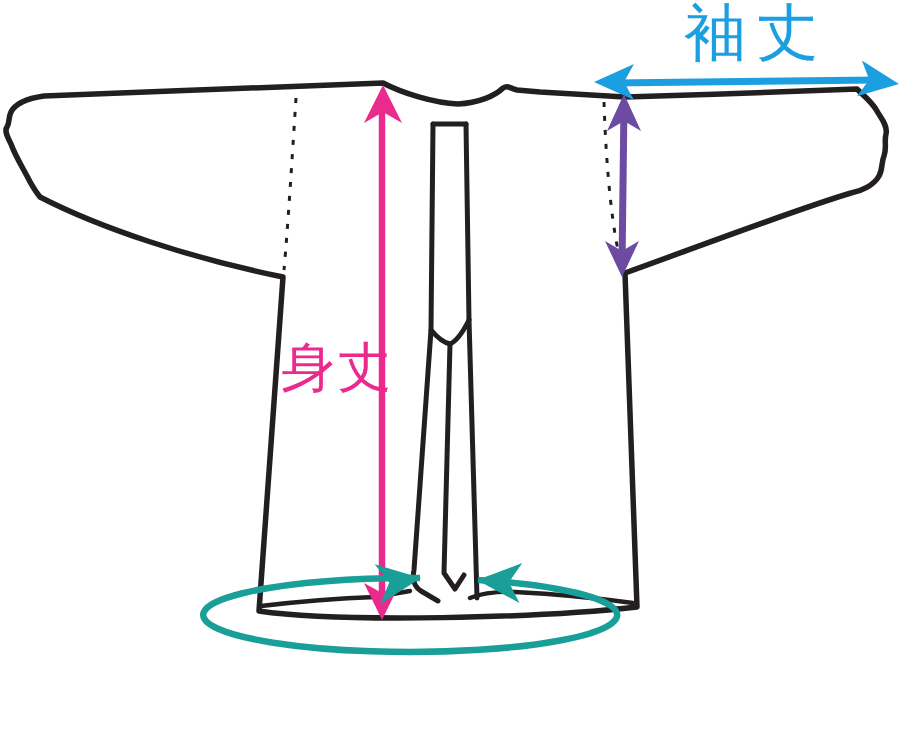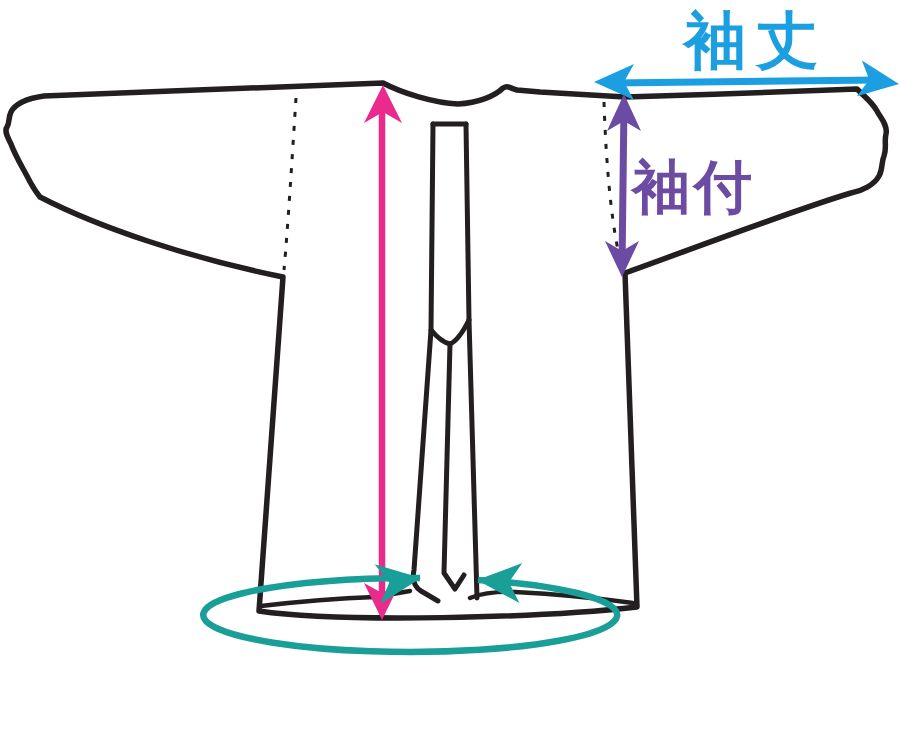--- a/index.html
+++ b/index.html
@@ -6,25 +6,24 @@
   #stage{
     position:relative;
     width:900px;height:754px;
     background:#ffffff;
     overflow:hidden;
     font-family:"DejaVu Sans","Liberation Sans",sans-serif;
   }
   #stage svg{position:absolute;left:0;top:0;}
   .meas-label{
     position:absolute;
-    font-weight:bold;
+    font-weight:normal;
     line-height:1;
     white-space:nowrap;
     user-select:none;
-    margin-top:8px;
   }
   .lbl-sleeve-length{left:684px;top:2px;  font-size:62px;letter-spacing:10px;color:var(--c-sleeve-length);}
   .lbl-sleeve-attach{left:632px;top:150px;font-size:58px;letter-spacing:4px; color:var(--c-sleeve-attach);}
   .lbl-body-length { left:281px;top:341px;font-size:54px;letter-spacing:2px; color:var(--c-body-length);}
   .lbl-body-width  { left:381px;top:670px;font-size:66px;letter-spacing:4px; color:var(--c-body-width);}
 </style>
 </head>
 <body>
 
 <div id="stage" style="background: rgb(255, 255, 255);">
@@ -88,14 +87,14 @@
     </g>
 
     <g style="stroke:var(--c-body-width);fill:var(--c-body-width)">
       <path fill="none" stroke-width="6.5" d="M 420,578 A 207 37 0 1 0 478,580"></path>
       <polygon stroke="none" points="421,578 377,558 389,578 377,598" transform="rotate(-8 421 578)"></polygon>
       <polygon stroke="none" points="477,580 521,560 509,580 521,600" transform="rotate(4 477 580)"></polygon>
     </g>
   </svg>
 
   <div class="meas-label lbl-sleeve-length">袖丈</div>
-  <div class="meas-label lbl-sleeve-attach">袖付</div>
+  <div class="meas-label lbl-body-length">身丈</div>
 </div>
 
 </body></html>

